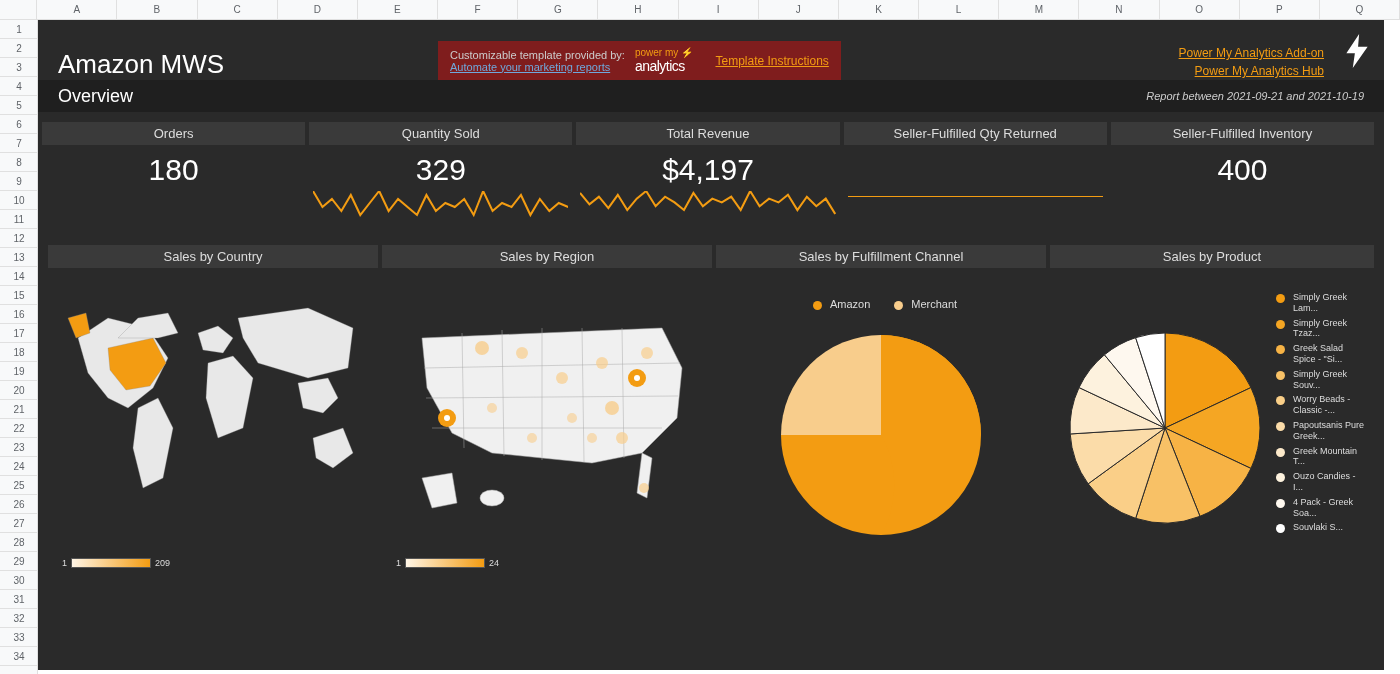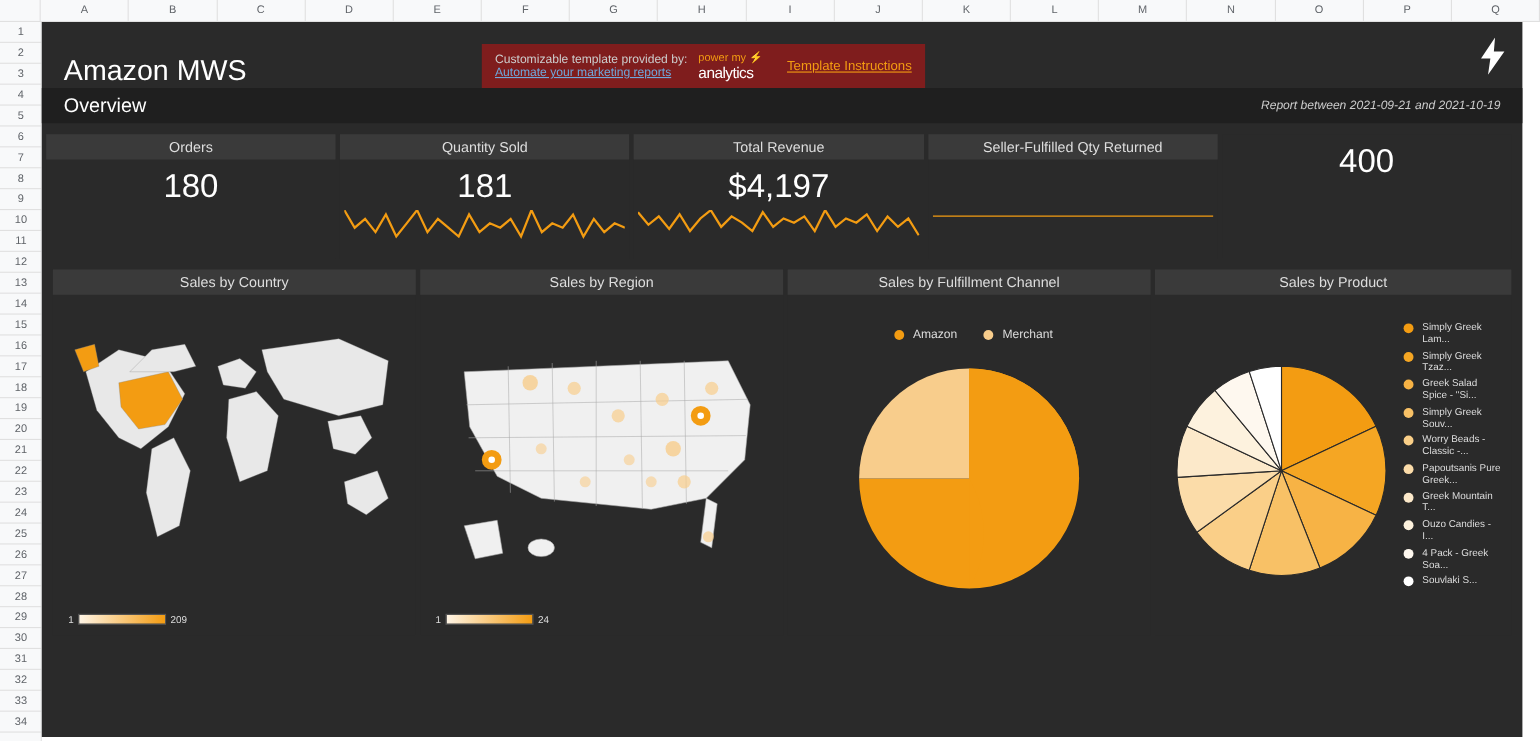--- a/index.html
+++ b/index.html
@@ -124,41 +124,45 @@
       <div>
         <div class="lbl">Customizable template provided by:</div>
         <a class="link1">Automate your marketing reports</a>
       </div>
       <div class="logo-txt">
         <span>power my</span> <span>⚡</span><br>
         <span class="big">analytics</span>
       </div>
       <a class="tmpl-link">Template Instructions</a>
     </div>
+    <div class="right-links" style="margin-right:40px;">
+      <a>Power My Analytics Add-on</a>
+      <a>Power My Analytics Hub</a>
+    </div>
     <div class="bolt">
       <svg width="26" height="34" viewBox="0 0 24 32">
           <path d="M14 0 L2 18 L10 18 L8 32 L22 12 L13 12 Z" fill="#fff"></path>
         </svg>
     </div>
   </div>
 
   <div class="overview-row">
     <div class="ov">Overview</div>
     <div class="range">Report between 2021-09-21 and 2021-10-19</div>
   </div>
 
   <div class="metrics">
       <div class="metric">
         <div class="metric-h">Orders</div>
         <div class="metric-v">180</div>
         <div class="spark"></div>
       </div>
       <div class="metric">
         <div class="metric-h">Quantity Sold</div>
-        <div class="metric-v">181</div>
+        <div class="metric-v">329</div>
         <div class="spark">
           <svg width="100%" height="40" viewBox="0 0 250 40" preserveAspectRatio="none">
             <polyline points="0,0 9.25925925925926,16 18.51851851851852,8 27.77777777777778,20 37.03703703703704,4 46.2962962962963,24 55.55555555555556,12 64.81481481481481,0 74.07407407407408,20 83.33333333333334,8 92.5925925925926,16 101.85185185185185,24 111.11111111111111,4 120.37037037037038,20 129.62962962962962,12 138.88888888888889,16 148.14814814814815,8 157.40740740740742,24 166.66666666666669,0 175.92592592592592,20 185.1851851851852,12 194.44444444444446,16 203.7037037037037,4 212.96296296296296,24 222.22222222222223,8 231.4814814814815,20 240.74074074074076,12 250,16" fill="none" stroke="#f39c12" stroke-width="2"></polyline>
           </svg>
         </div>
       </div>
       <div class="metric">
         <div class="metric-h">Total Revenue</div>
         <div class="metric-v">$4,197</div>
         <div class="spark">
@@ -170,20 +174,21 @@
       <div class="metric">
         <div class="metric-h">Seller-Fulfilled Qty Returned</div>
         <div class="metric-v"></div>
         <div class="spark">
           <svg width="100%" height="40" viewBox="0 0 250 40" preserveAspectRatio="none">
             <polyline points="0,40 9.25925925925926,40 18.51851851851852,40 27.77777777777778,40 37.03703703703704,40 46.2962962962963,40 55.55555555555556,40 64.81481481481481,40 74.07407407407408,40 83.33333333333334,40 92.5925925925926,40 101.85185185185185,40 111.11111111111111,40 120.37037037037038,40 129.62962962962962,40 138.88888888888889,40 148.14814814814815,40 157.40740740740742,40 166.66666666666669,40 175.92592592592592,40 185.1851851851852,40 194.44444444444446,40 203.7037037037037,40 212.96296296296296,40 222.22222222222223,40 231.4814814814815,40 240.74074074074076,40 250,40" fill="none" stroke="#f39c12" stroke-width="2"></polyline>
           </svg>
         </div>
       </div>
       <div class="metric">
+        <div class="metric-h">Seller-Fulfilled Inventory</div>
         <div class="metric-v">400</div>
         <div class="spark"></div>
       </div>
     </div>
 
   <div class="charts">
 
     <div class="chart-box">
       <div class="chart-h">Sales by Country</div>
       <div class="chart-body">

